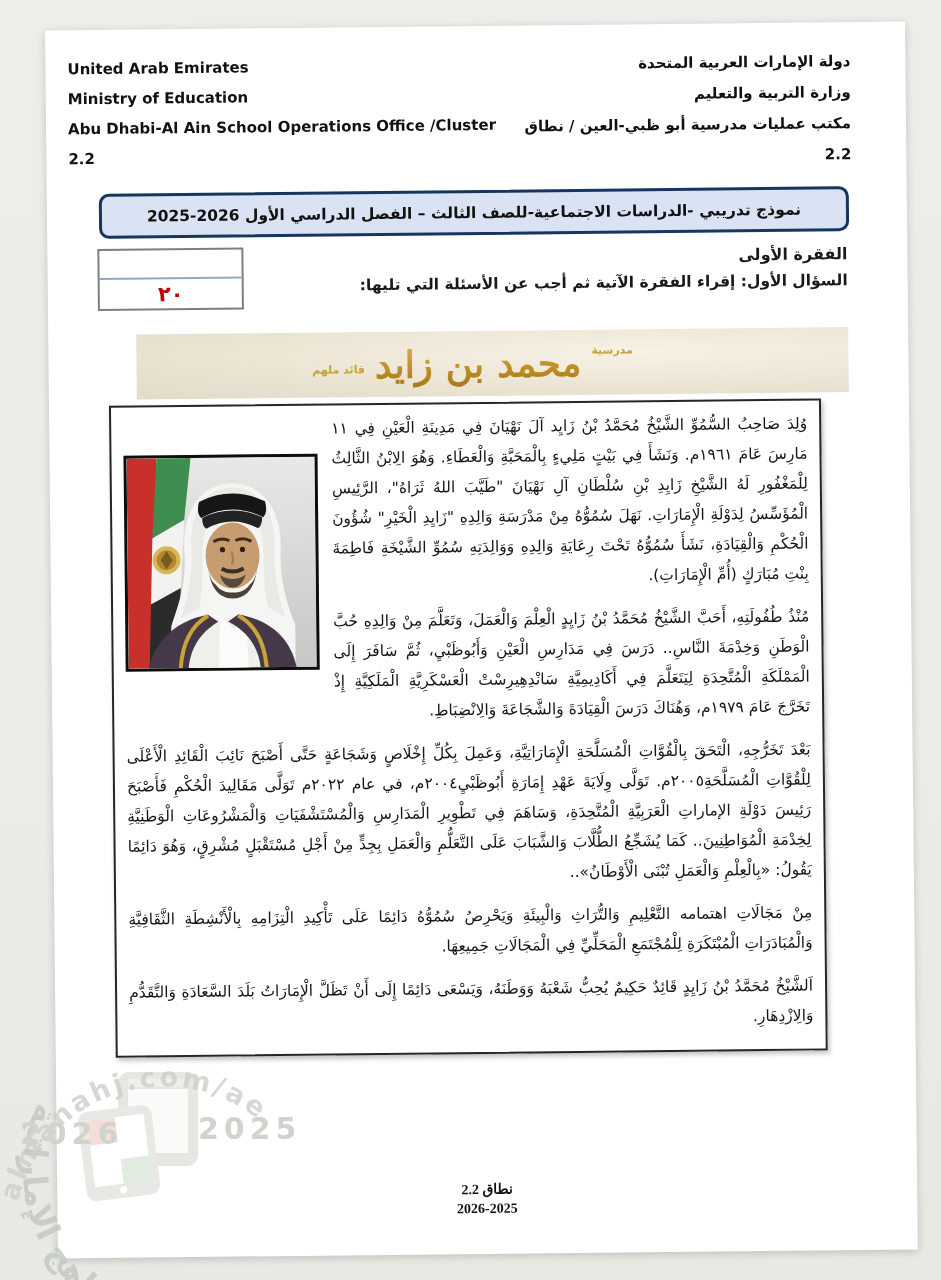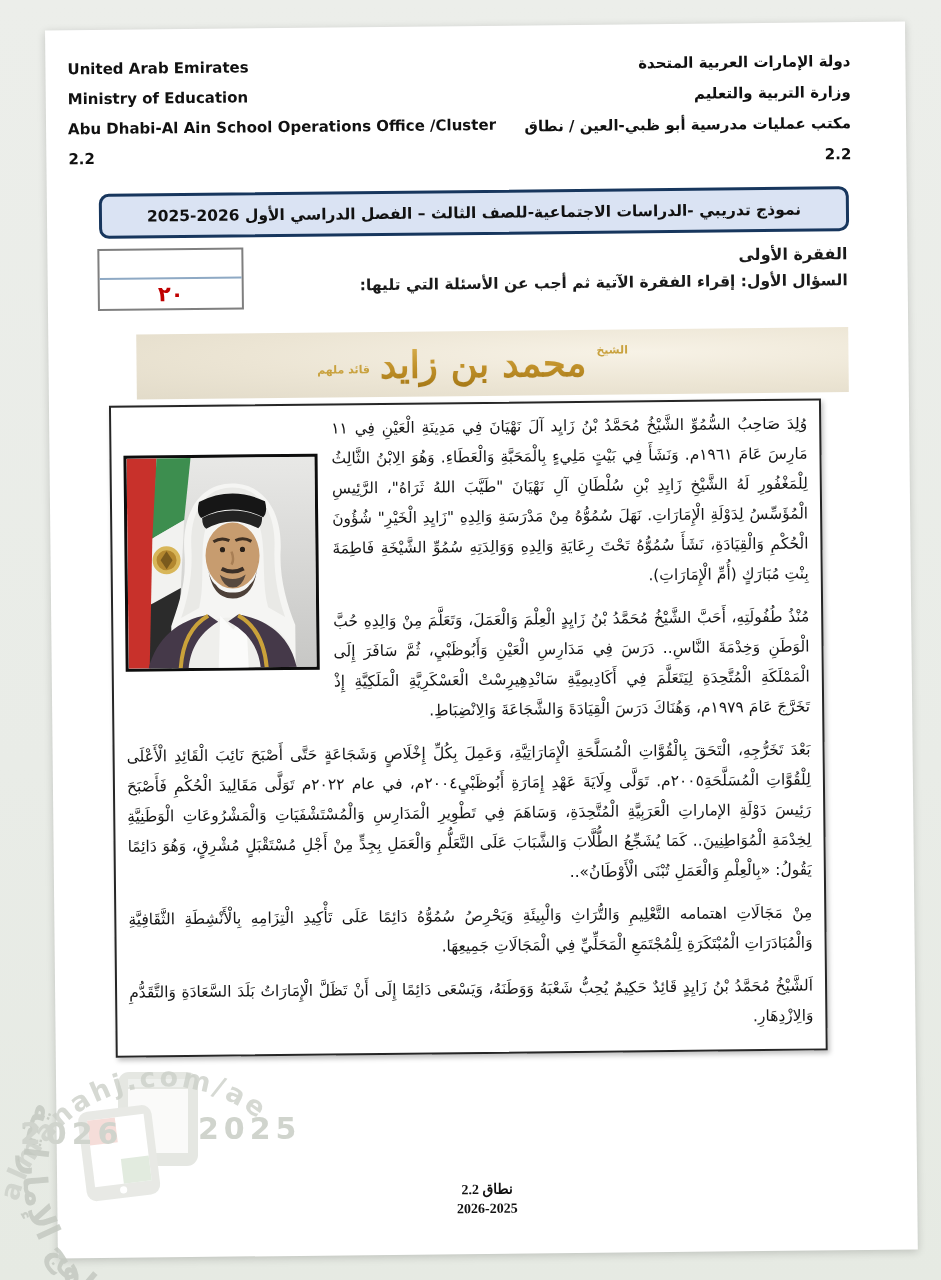--- a/index.html
+++ b/index.html
@@ -106,21 +106,21 @@
       <div class="q-head">الفقرة الأولى</div>
       <div class="q-line">السؤال الأول: إقراء الفقرة الآتية ثم أجب عن الأسئلة التي تليها:</div>
     </div>
     <div class="score-box">
       <div class="rule"></div>
       <div class="score">٢٠</div>
     </div>
   </div>
 
   <div class="banner">
-    <span class="b-pre">الشيخ</span>
+    <span class="b-pre">مدرسية</span>
     <span class="b-main">محمد بن زايد</span>
     <span class="b-post">قائد ملهم</span>
   </div>
 
   <div class="textbox">
     <div class="photo-frame">
       <svg viewBox="0 0 188 210" xmlns="http://www.w3.org/2000/svg">
         <defs>
           <linearGradient id="pbg" x1="0" y1="0" x2="0" y2="1">
             <stop offset="0" stop-color="#e8e8e6"></stop>

